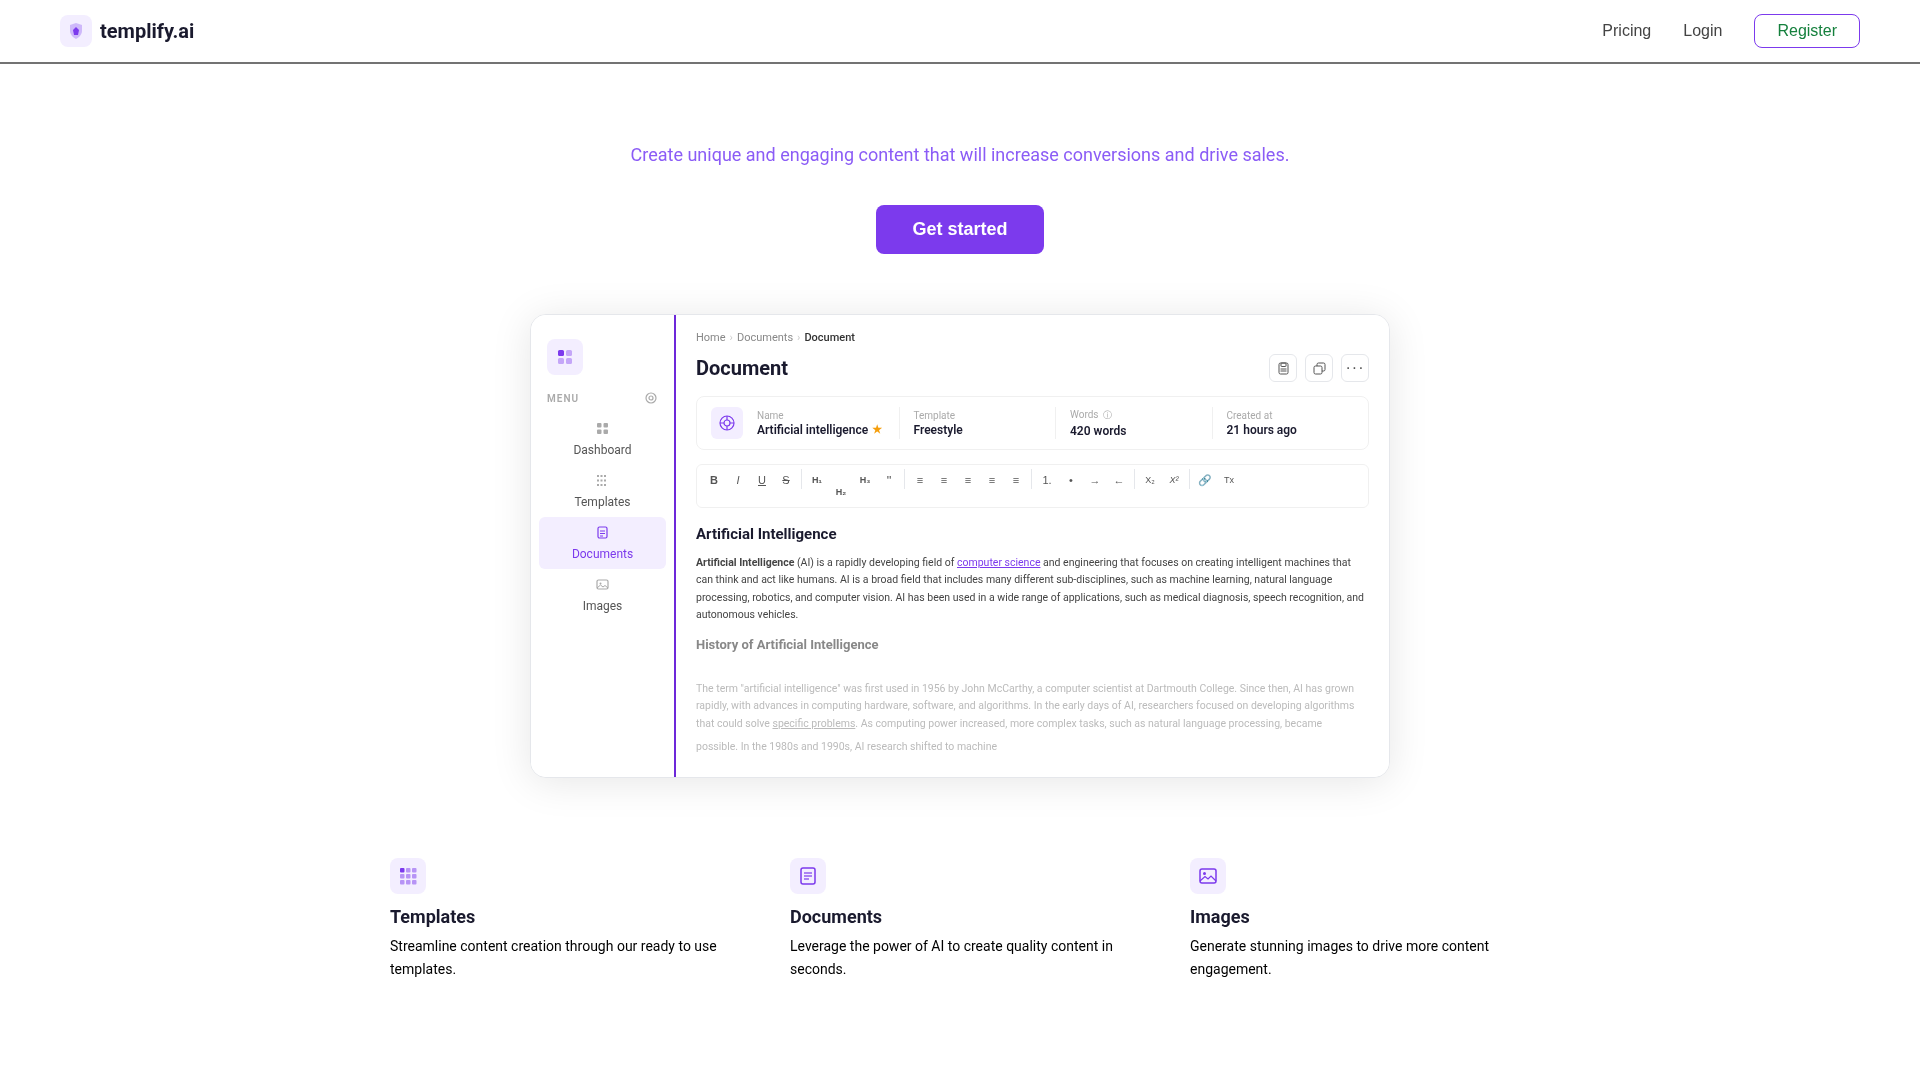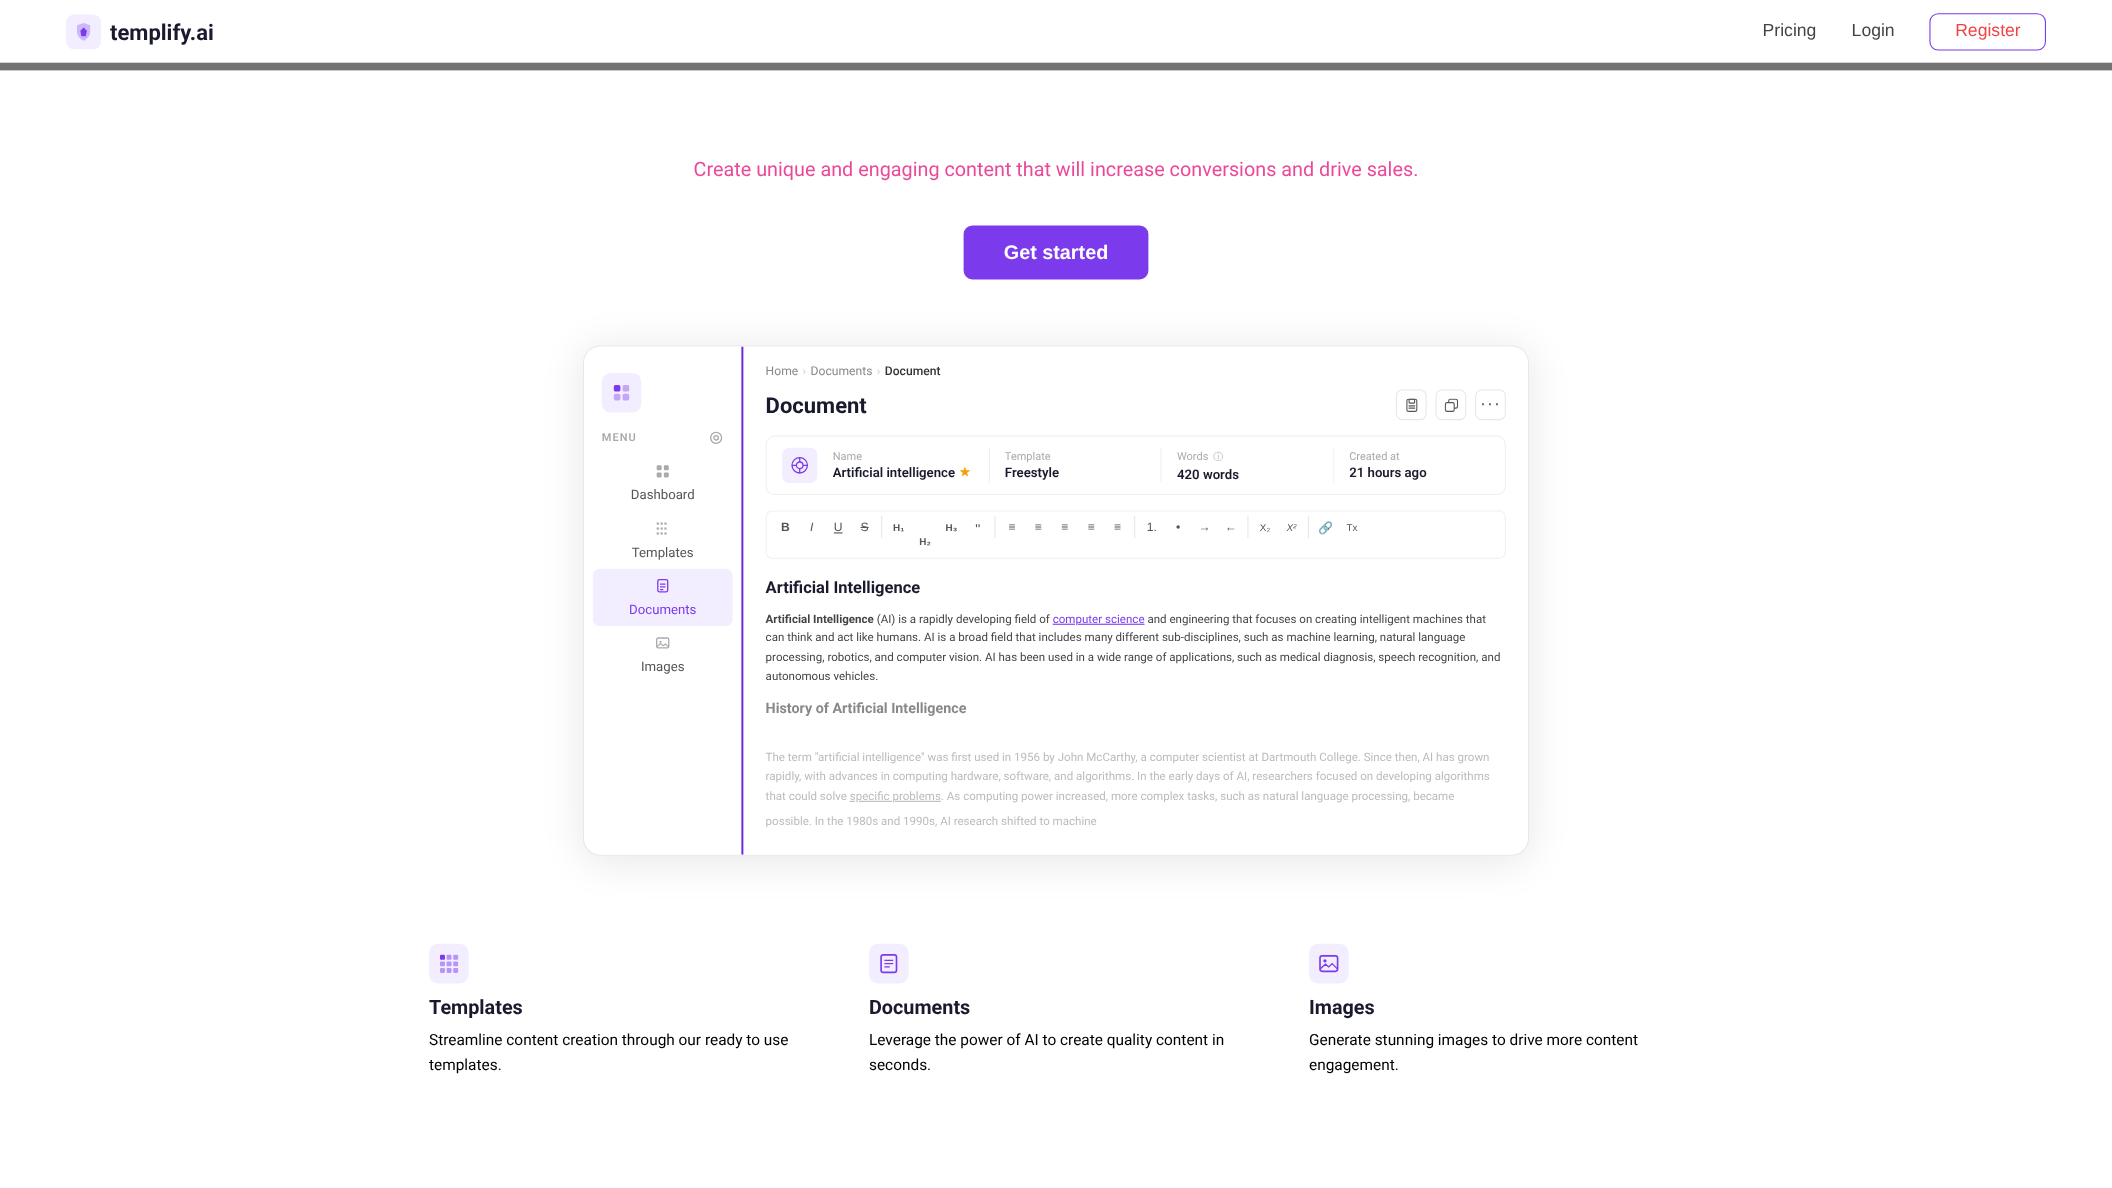--- a/index.html
+++ b/index.html
@@ -1,32 +1,32 @@
 <!DOCTYPE html>
 <html><head>
   <meta charset="utf-8">
   <style>
     * { margin: 0; padding: 0; box-sizing: border-box; }
     body { font-family: -apple-system, BlinkMacSystemFont, 'Segoe UI', Roboto, sans-serif; background: #fff; color: #1a1a2e; width: 1920px; min-height: 1080px; overflow-x: hidden; }
 
     
     nav {
       display: flex; align-items: center; justify-content: space-between;
-      padding: 0 60px; height: 64px; border-bottom: 7px solid #737373;
+      padding: 0 60px; height: 64px; border-bottom: 2px solid #737373;
     }
     .nav-logo { display: flex; align-items: center; gap: 8px; font-size: 20px; font-weight: 700; color: #1a1a2e; }
     .nav-logo-icon { width: 32px; height: 32px; }
     .nav-links { display: flex; align-items: center; gap: 32px; }
     .nav-link { font-size: 16px; color: #444; text-decoration: none; background: none; border: none; cursor: pointer; }
-    .nav-register { font-size: 16px; color: #ef4444; border: 1.5px solid #7c3aed; border-radius: 8px; padding: 7px 22px; background: none; cursor: pointer; font-weight: 500; }
+    .nav-register { font-size: 16px; color: #15803d; border: 1.5px solid #7c3aed; border-radius: 8px; padding: 7px 22px; background: none; cursor: pointer; font-weight: 500; }
 
     
     .hero { text-align: center; padding: 80px 60px 60px; }
     .hero-title { font-size: 58px; font-weight: 800; color: #1a1a2e; line-height: 1.1; margin-bottom: 20px; }
-    .hero-subtitle { font-size: 18px; color: #ec4899; margin-bottom: 40px; }
+    .hero-subtitle { font-size: 18px; color: #8b5cf6; margin-bottom: 40px; }
     .hero-cta { background: #7c3aed; color: #fff; border: none; border-radius: 8px; padding: 14px 36px; font-size: 18px; font-weight: 600; cursor: pointer; }
 
     
     .app-preview { display: flex; justify-content: center; padding: 0 160px; margin-bottom: 60px; }
     .preview-card { width: 860px; border-radius: 16px; border: 1px solid #e5e7eb; box-shadow: 0 4px 40px rgba(0,0,0,0.10); overflow: hidden; display: flex; background: #fff; }
 
     
     .preview-sidebar { width: 145px; background: #fff; border-right: 2px solid #6d28d9; padding: 16px 0; }
     .sidebar-logo { width: 36px; height: 36px; background: #f3eeff; border-radius: 8px; display: flex; align-items: center; justify-content: center; margin: 8px 16px 16px; }
     .sidebar-menu-label { font-size: 10px; font-weight: 600; color: #aaa; letter-spacing: 1px; padding: 0 16px 8px; display: flex; align-items: center; justify-content: space-between; }

